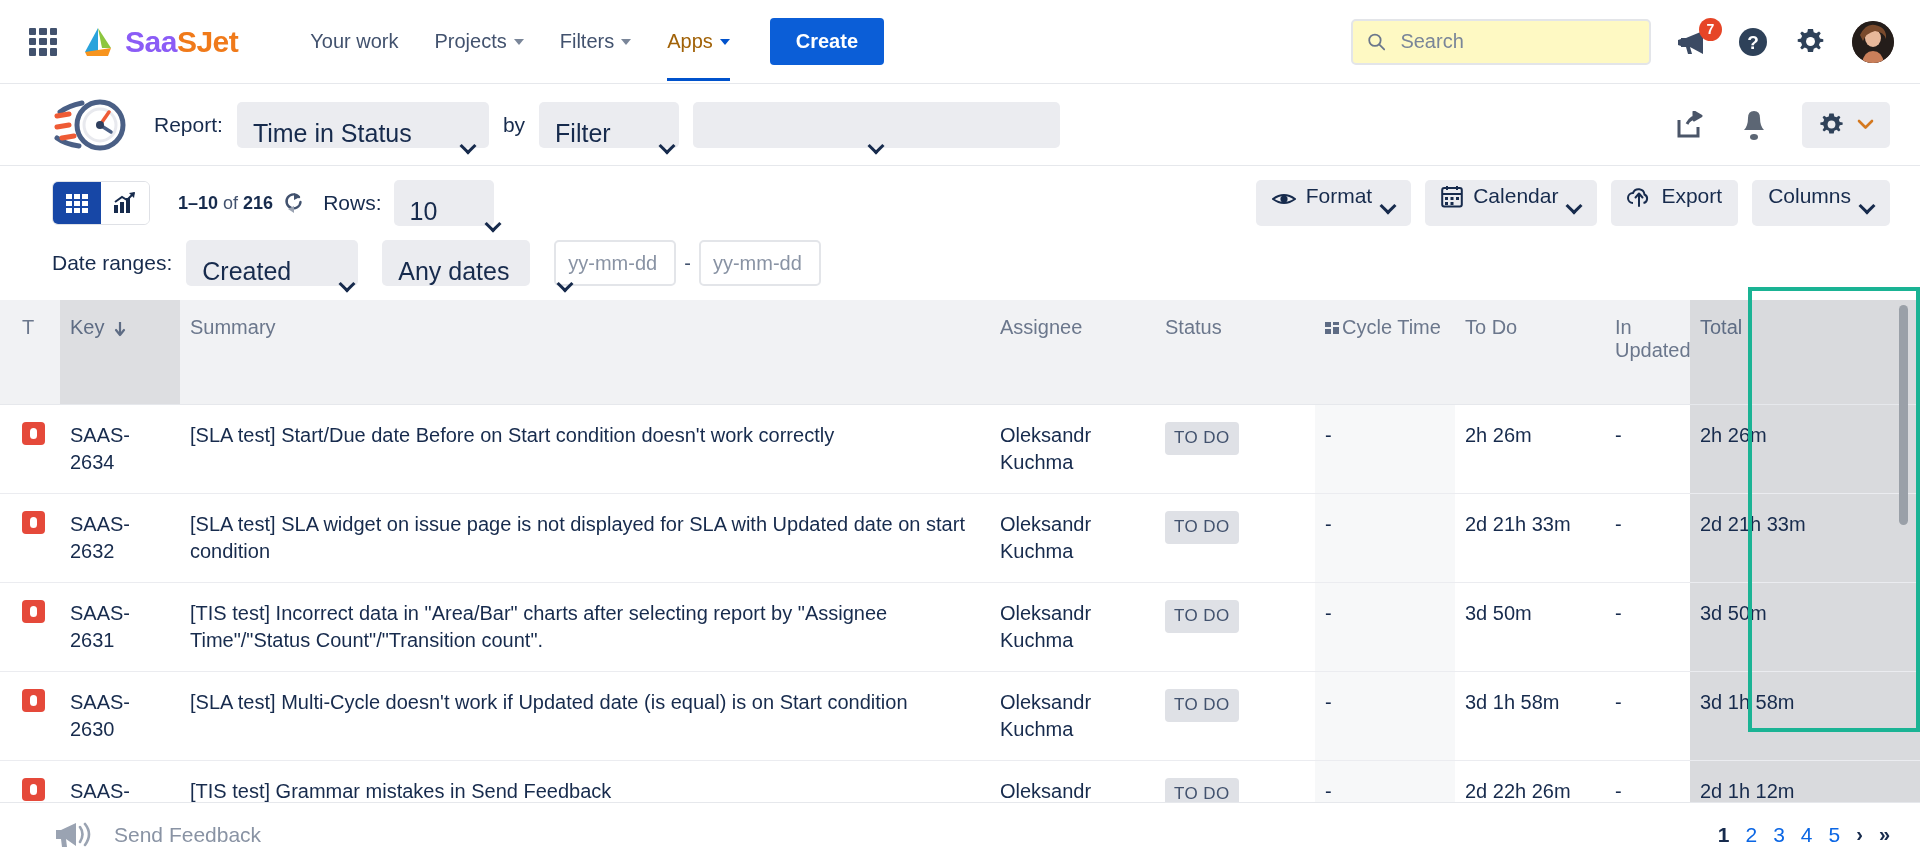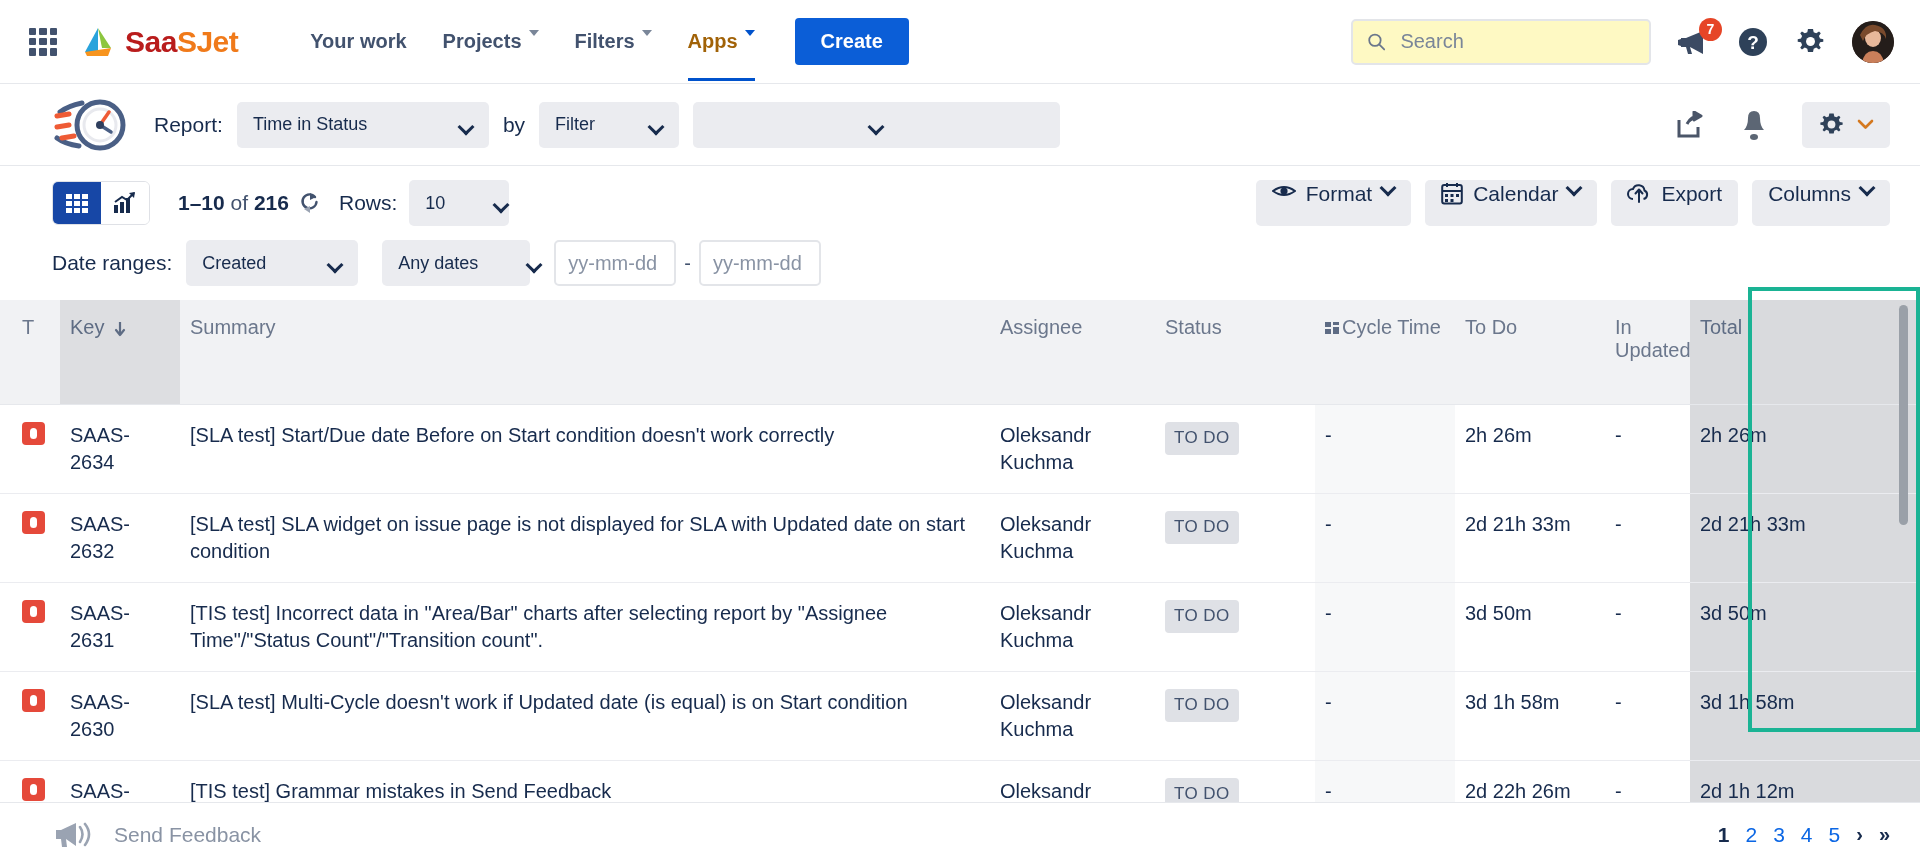--- a/index.html
+++ b/index.html
@@ -30,33 +30,32 @@
     gap: 3px;
     padding: 3px;
     margin-right: 22px;
     cursor: pointer;
   }
   .appsgrid i { background: #42526e; border-radius: 1px; display: block; }
 
   .brand { display: flex; align-items: center; gap: 9px; margin-right: 54px; cursor: pointer;}
   .brand-logo { width: 34px; height: 32px; }
   .brand-text { font-size: 30px; font-weight: bold; letter-spacing: -0.5px; white-space: nowrap;}
-  .brand-text .b { color: #b91c1c; }
+  .brand-text .b { color: #8b5cf6; }
   .brand-text .o { color: #f07a1a; }
 
   .navitems { display: flex; align-items: center; gap: 0px; }
   .navitem {
-    display: flex; align-items: flex-start; gap: 7px;
+    display: flex; align-items: center; gap: 7px;
     padding: 28px 18px;
     font-size: 20px;
     color: #42526e;
     cursor: pointer;
     position: relative;
     white-space: nowrap;
-    font-weight: bold;
   }
   .navitem.active { color: #a16207; }
   .navitem.active::after {
     content: ""; position: absolute; left: 18px; right: 18px; bottom: 0;
     height: 3px; background: #0052cc;
   }
   .caret-down {
     width: 0; height: 0;
     border-left: 5px solid transparent;
     border-right: 5px solid transparent;
@@ -133,23 +132,23 @@
     gap: 0;
   }
   .report-logo { width: 76px; height: 62px; margin-right: 26px; flex: none;}
   .rb-label { font-size: 21px; color: #172b4d; margin-right: 14px; white-space: nowrap;}
   .select-pill {
     background: #ebecf0;
     border: none;
     border-radius: 5px;
     height: 46px;
     display: flex;
-    align-items: center;
+    align-items: flex-end;
     padding: 0 16px;
-    font-size: 18px;
+    font-size: 25px;
     color: #172b4d;
     cursor: pointer;
     position: relative;
     font-family: inherit;
     white-space: nowrap;
     gap: 36px;
   }
   .select-pill .val { flex: 1; }
   .select-pill .chev { margin-left: 14px; }
   .chev {
@@ -188,33 +187,33 @@
     border-radius: 6px;
     overflow: hidden;
     height: 44px;
     margin-right: 28px;
   }
   .viewtoggle > div {
     width: 48px; display: flex; align-items: center; justify-content: center;
     cursor: pointer; background: #fff;
   }
   .viewtoggle > div.on { background: #1747a6; }
-  .count-text { font-size: 21px; color: #42526e; margin-right: 10px; white-space: nowrap;}
+  .count-text { font-size: 18px; color: #42526e; margin-right: 10px; white-space: nowrap;}
   .count-text b { color: #172b4d; font-weight: bold;}
   .refresh-icon { margin-right: 18px; cursor: pointer; display:flex; align-items:center;}
   .rows-label { font-size: 21px; color: #172b4d; margin-right: 12px;}
   .tb-right { margin-left: auto; display: flex; align-items: center; gap: 14px; }
   .tb-btn {
     background: #ebecf0;
     border: none;
     border-radius: 5px;
     height: 46px;
-    display: flex; align-items: flex-start;
+    display: flex; align-items: flex-end;
     gap: 10px;
-    padding: 2px 16px;
+    padding: 18px 16px;
     font-size: 21px;
     color: #172b4d;
     cursor: pointer;
     font-family: inherit;
     white-space: nowrap;
   }
   .date-input {
     width: 122px; height: 46px;
     border: 2px solid #e3e5e9;
     border-radius: 5px;

